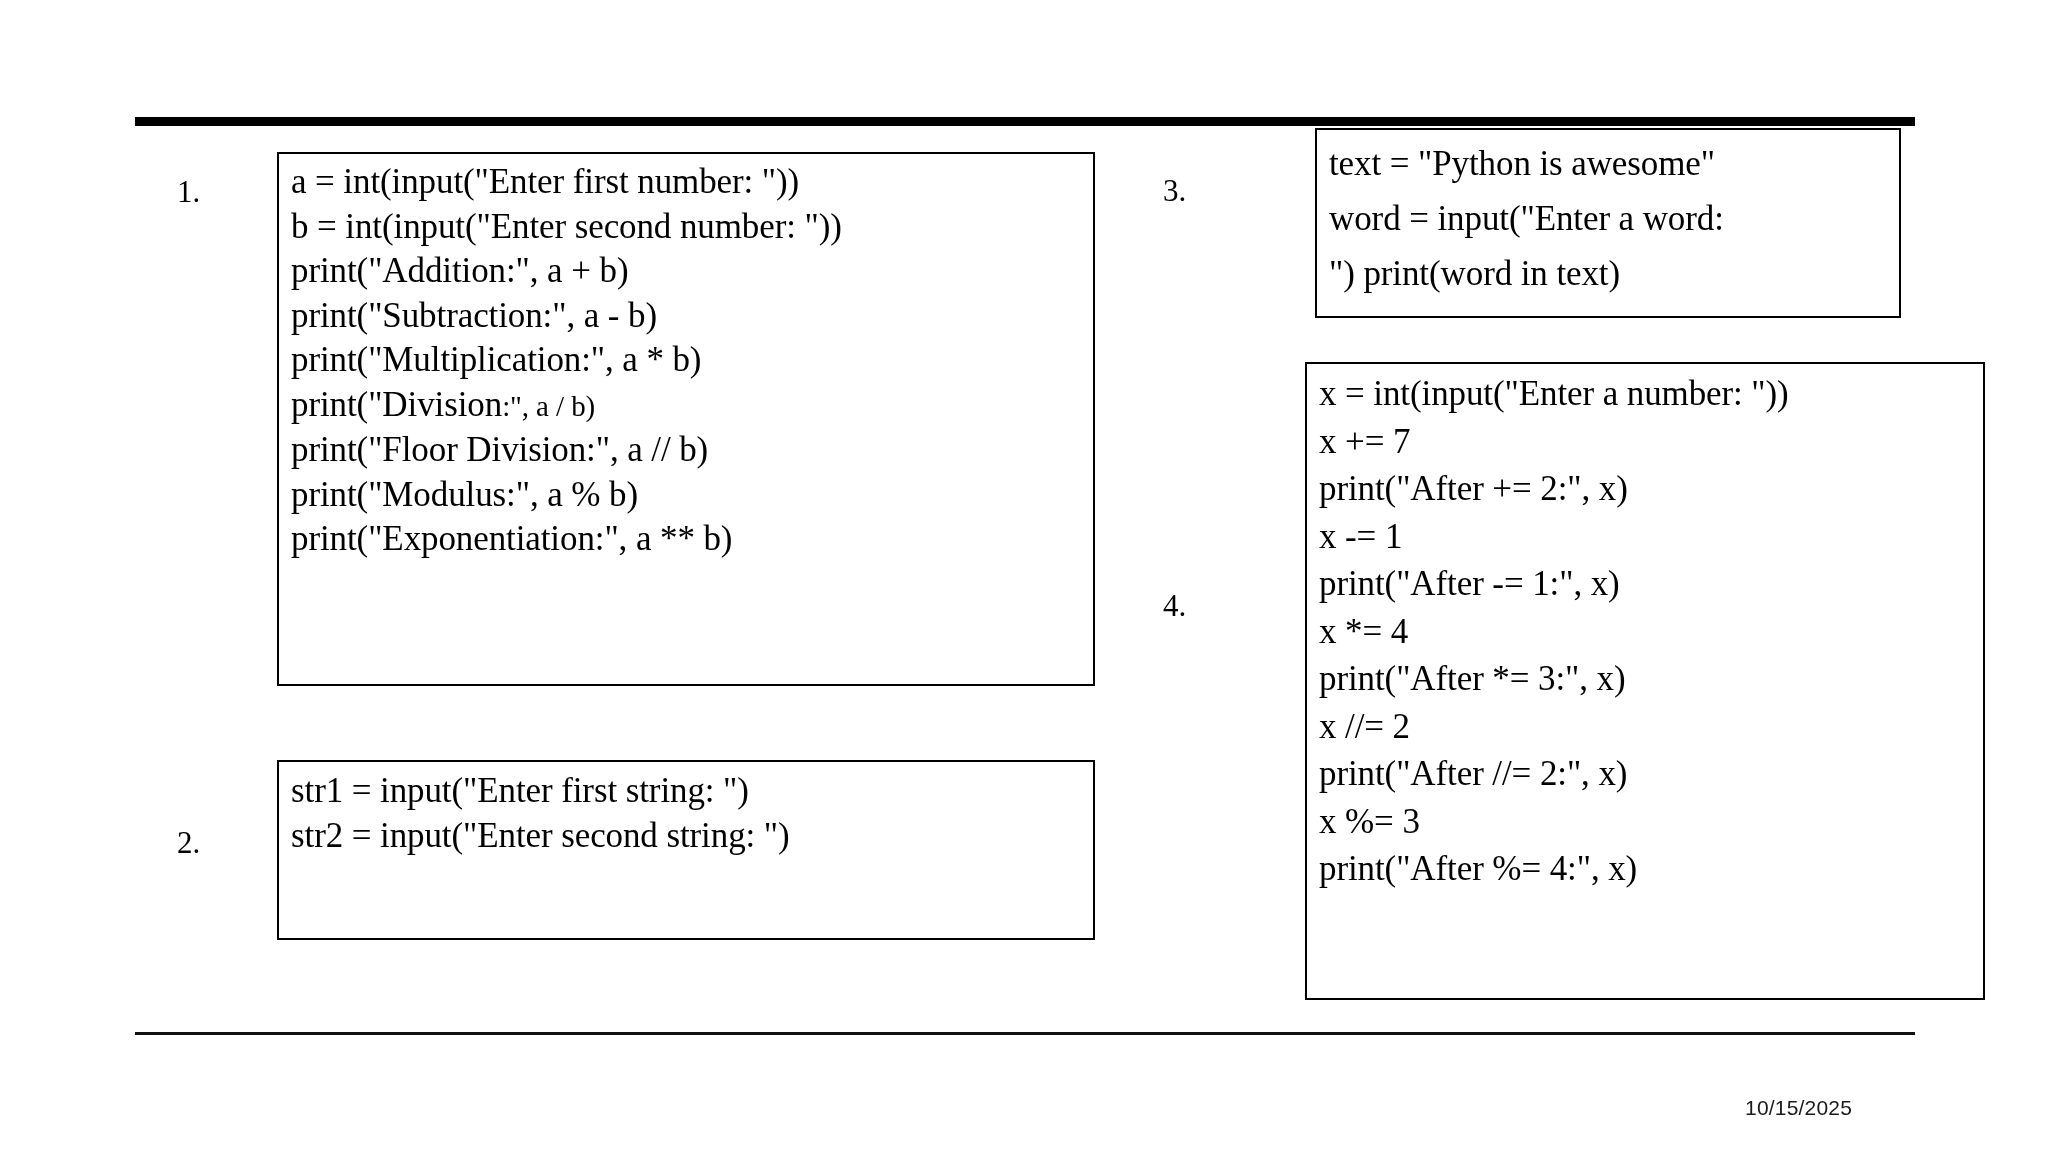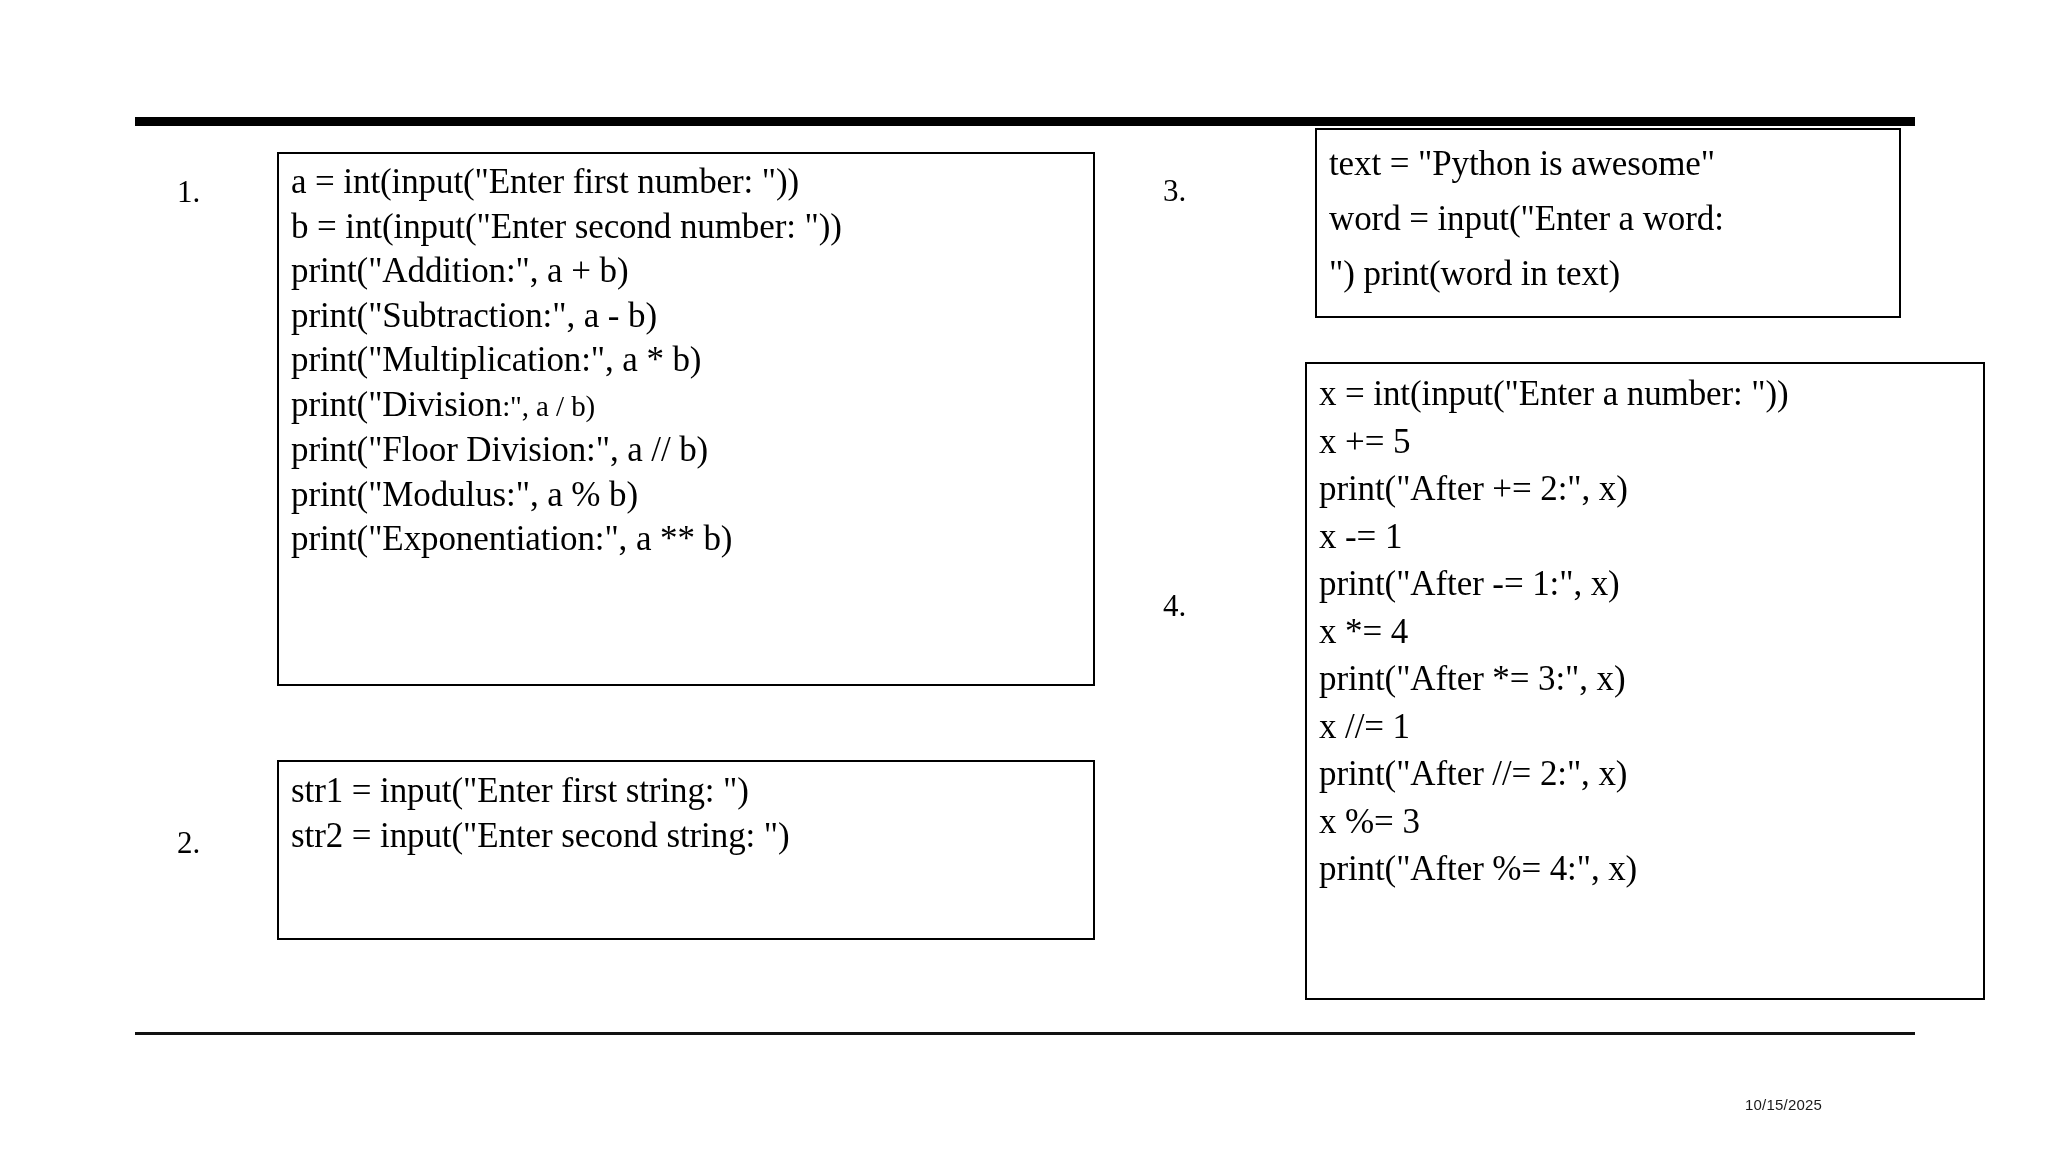--- a/index.html
+++ b/index.html
@@ -117,21 +117,21 @@
     line-height: 47.5px;
   }
   #marker4 { left: 1163px; top: 590px; }
 
   
   .footer-date {
     position: absolute;
     left: 1745px;
     top: 1097px;
     font-family: "Liberation Sans", "DejaVu Sans", sans-serif;
-    font-size: 15px;
+    font-size: 21px;
     line-height: 1;
     color: #1a1a1a;
     letter-spacing: 0.2px;
   }
 </style>
 </head>
 <body>
 
 <div class="page">
 
@@ -159,27 +159,27 @@
   <div class="marker" id="marker3">3.</div>
   <div class="code-box" id="box3">
     <div class="code-line">text = "Python is awesome"</div>
     <div class="code-line">word = input("Enter a word:</div>
     <div class="code-line">") print(word in text)</div>
   </div>
 
   <div class="marker" id="marker4">4.</div>
   <div class="code-box" id="box4">
     <div class="code-line">x = int(input("Enter a number: "))</div>
-    <div class="code-line">x += 5</div>
+    <div class="code-line">x += 7</div>
     <div class="code-line">print("After += 2:", x)</div>
     <div class="code-line">x -= 1</div>
     <div class="code-line">print("After -= 1:", x)</div>
     <div class="code-line">x *= 4</div>
     <div class="code-line">print("After *= 3:", x)</div>
-    <div class="code-line">x //= 1</div>
+    <div class="code-line">x //= 2</div>
     <div class="code-line">print("After //= 2:", x)</div>
     <div class="code-line">x %= 3</div>
     <div class="code-line">print("After %= 4:", x)</div>
   </div>
 
   <div class="rule-bottom"></div>
 
   <div class="footer-date">10/15/2025</div>
 
 </div>

